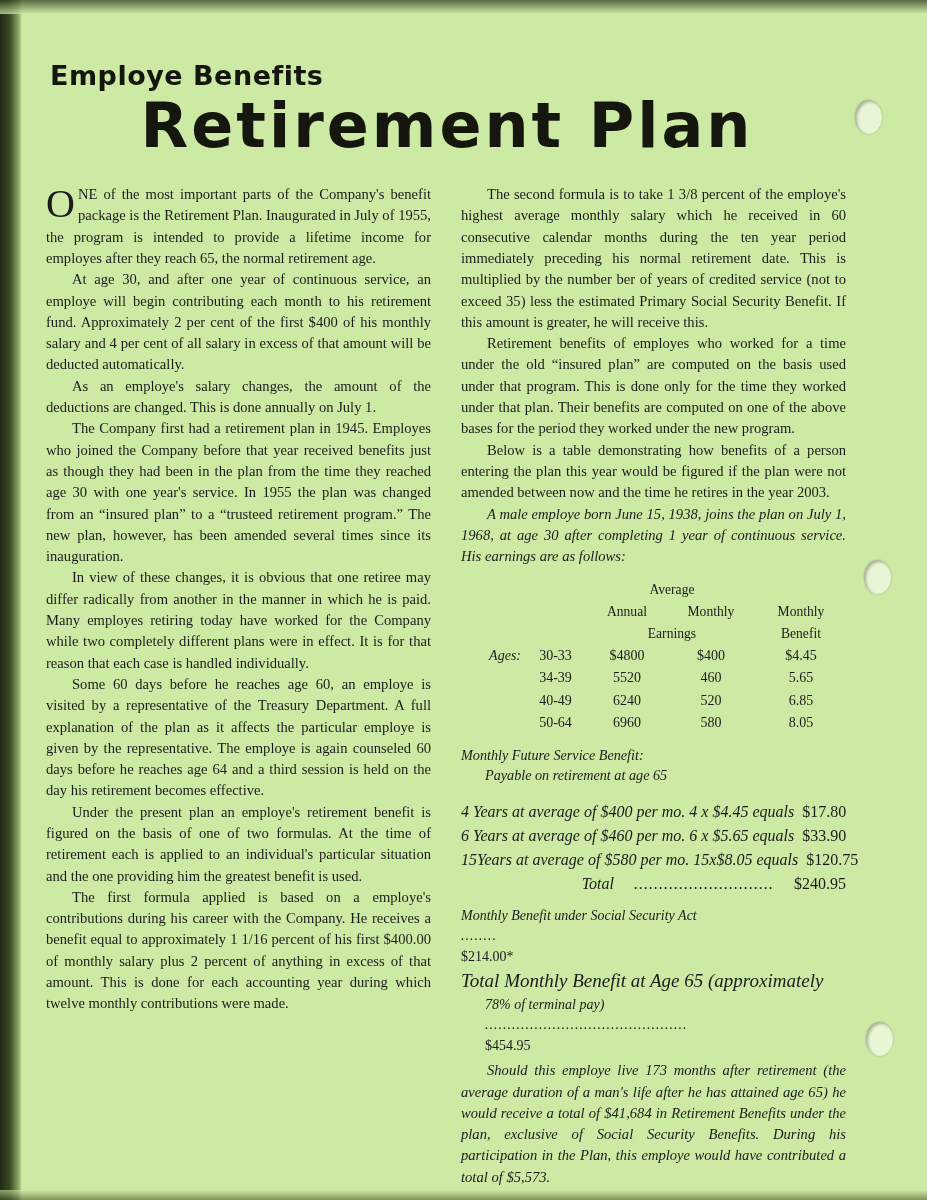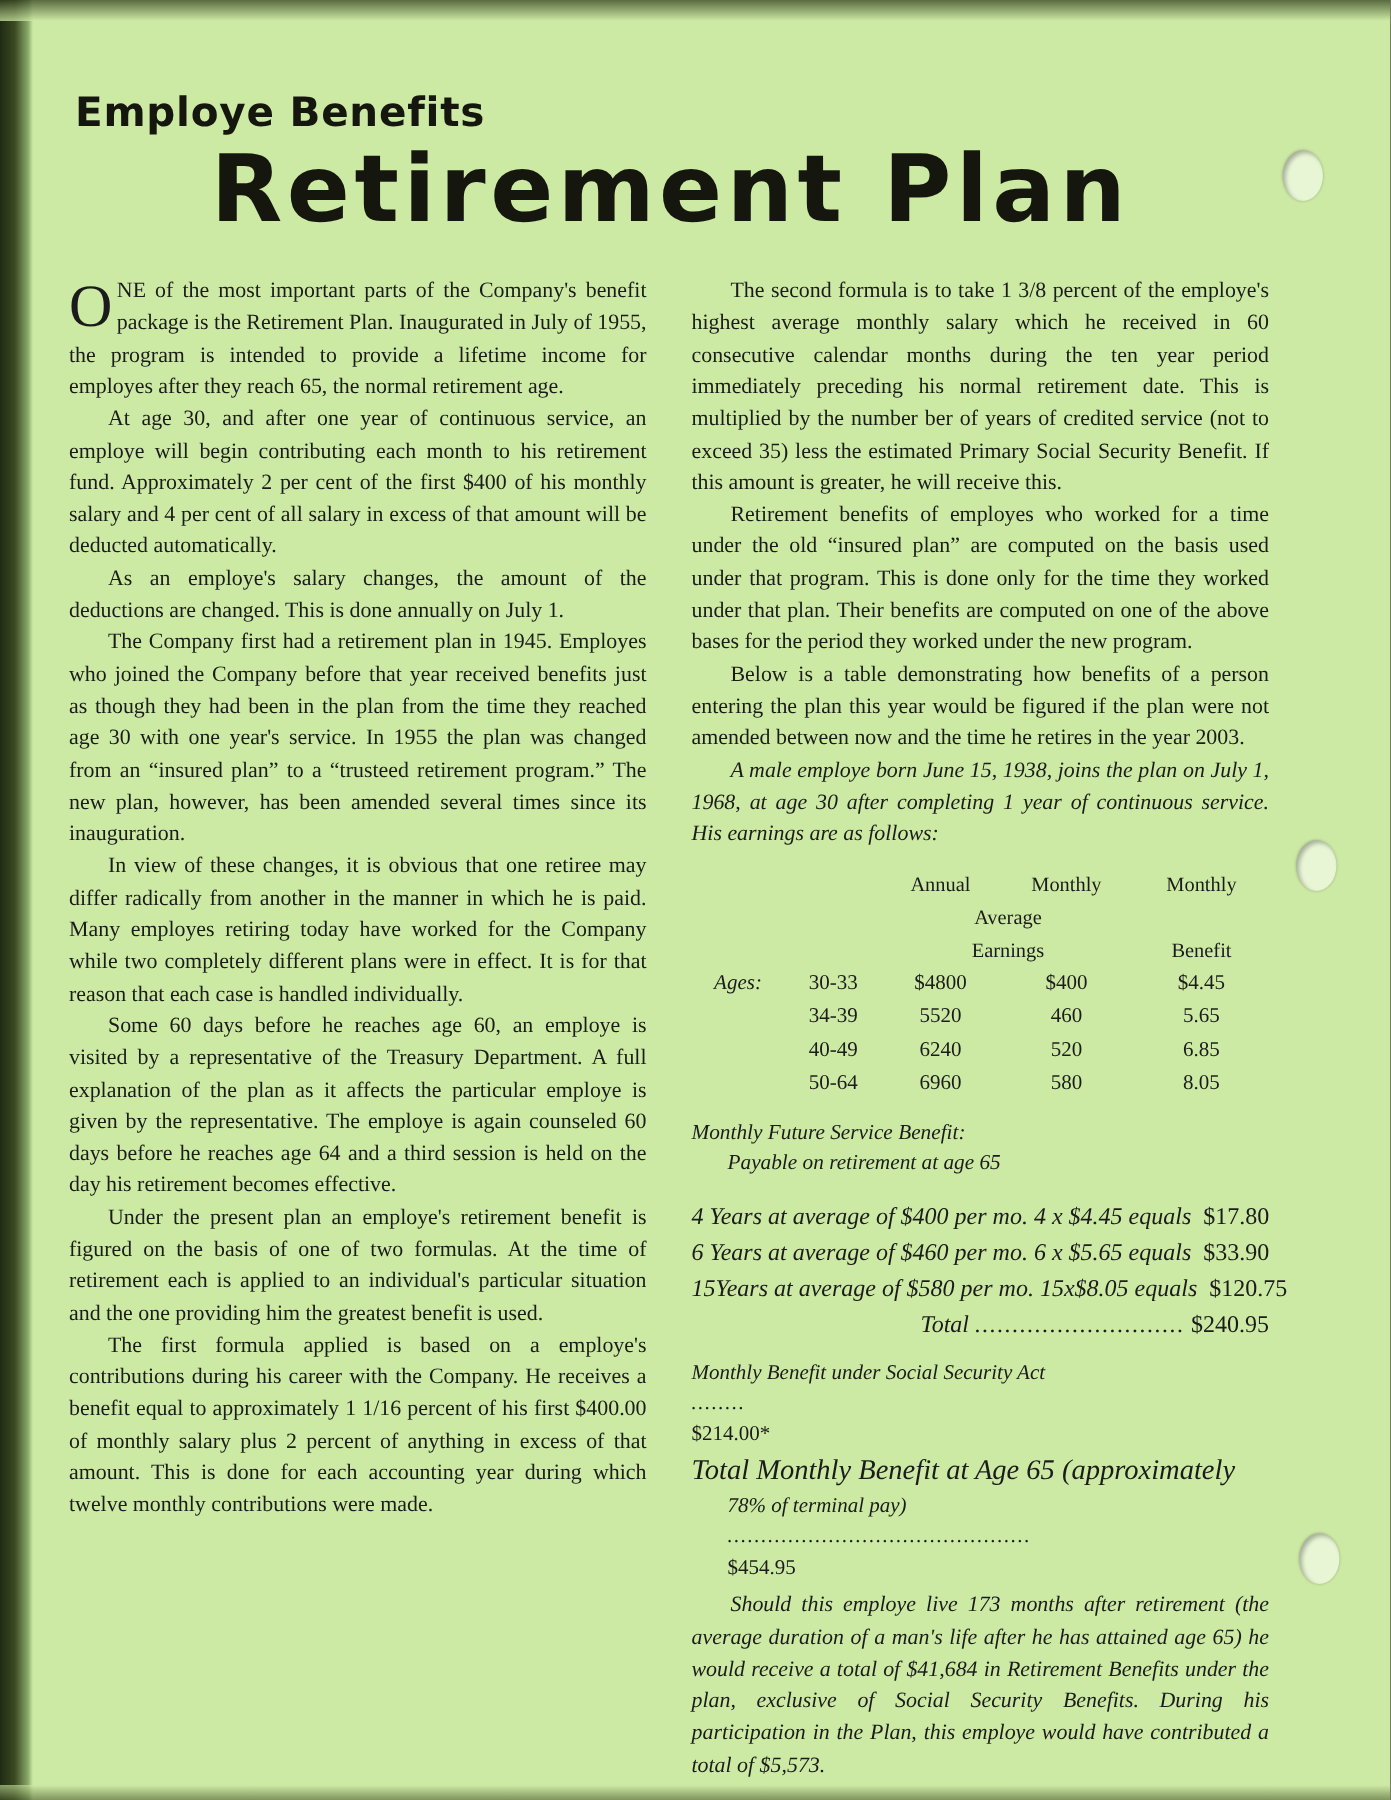--- a/index.html
+++ b/index.html
@@ -99,21 +99,21 @@
     width: 100%;
     font-size: 14px;
     border-collapse: collapse;
     margin-top: 12px;
   }
   .tbl td, .tbl th {
     padding: 1px 2px;
     font-weight: normal;
     text-align: center;
   }
-  .tbl .lbl { text-align: center; font-style: italic; width: 58px; }
+  .tbl .lbl { text-align: right; font-style: italic; width: 58px; }
   .tbl .rng { text-align: center; }
   .tbl .hd { font-size: 13.6px; }
   .italic-block {
     font-style: italic;
     font-size: 14.2px;
     line-height: 1.45;
     margin-top: 10px;
   }
   .italic-block p { margin: 0; text-indent: 0; }
   .benefit-lines {
@@ -125,21 +125,21 @@
   .benefit-lines .row {
     display: flex;
     justify-content: space-between;
     white-space: nowrap;
   }
   .benefit-lines .row .amt { font-style: normal; padding-left: 8px; }
   .indent1 { padding-left: 24px; }
   .totalrow {
     display: flex;
     justify-content: flex-end;
-    gap: 4px;
+    gap: 20px;
     font-style: italic;
   }
   .dots { letter-spacing: 1px; }
   .sum-line {
     display: flex;
     justify-content: space-between;
     font-style: italic;
     font-size: 14px;
     flex-direction: column;
   }
@@ -187,29 +187,29 @@
         <p>The second formula is to take 1 3/8 percent of the employe's highest average monthly salary which he received in 60 consecutive calendar months during the ten year period immediately preceding his normal retirement date. This is multiplied by the number ber of years of credited service (not to exceed 35) less the estimated Primary Social Security Benefit. If this amount is greater, he will receive this.</p>
         <p>Retirement benefits of employes who worked for a time under the old “insured plan” are computed on the basis used under that program. This is done only for the time they worked under that plan. Their benefits are computed on one of the above bases for the period they worked under the new program.</p>
         <p>Below is a table demonstrating how benefits of a person entering the plan this year would be figured if the plan were not amended between now and the time he retires in the year 2003.</p>
         <p style="font-style:italic">A male employe born June 15, 1938, joins the plan on July 1, 1968, at age 30 after completing 1 year of continuous service. His earnings are as follows:</p>
 
         <table class="tbl">
           <tbody>
               <tr>
             <td class="lbl"></td>
             <td></td>
+            <td colspan="2" class="avg-head">Average</td>
+            <td></td>
+          </tr>
+          <tr>
+            <td class="lbl"></td>
+            <td></td>
             <td class="hd">Annual</td>
             <td class="hd">Monthly</td>
             <td class="hd">Monthly</td>
-          </tr>
-          <tr>
-            <td class="lbl"></td>
-            <td></td>
-            <td colspan="2" class="avg-head">Average</td>
-            <td></td>
           </tr>
           <tr>
             <td class="lbl"></td>
             <td></td>
             <td colspan="2" class="hd">Earnings</td>
             <td class="hd">Benefit</td>
           </tr>
           <tr>
             <td class="lbl">Ages:</td>
             <td class="rng">30-33</td>

